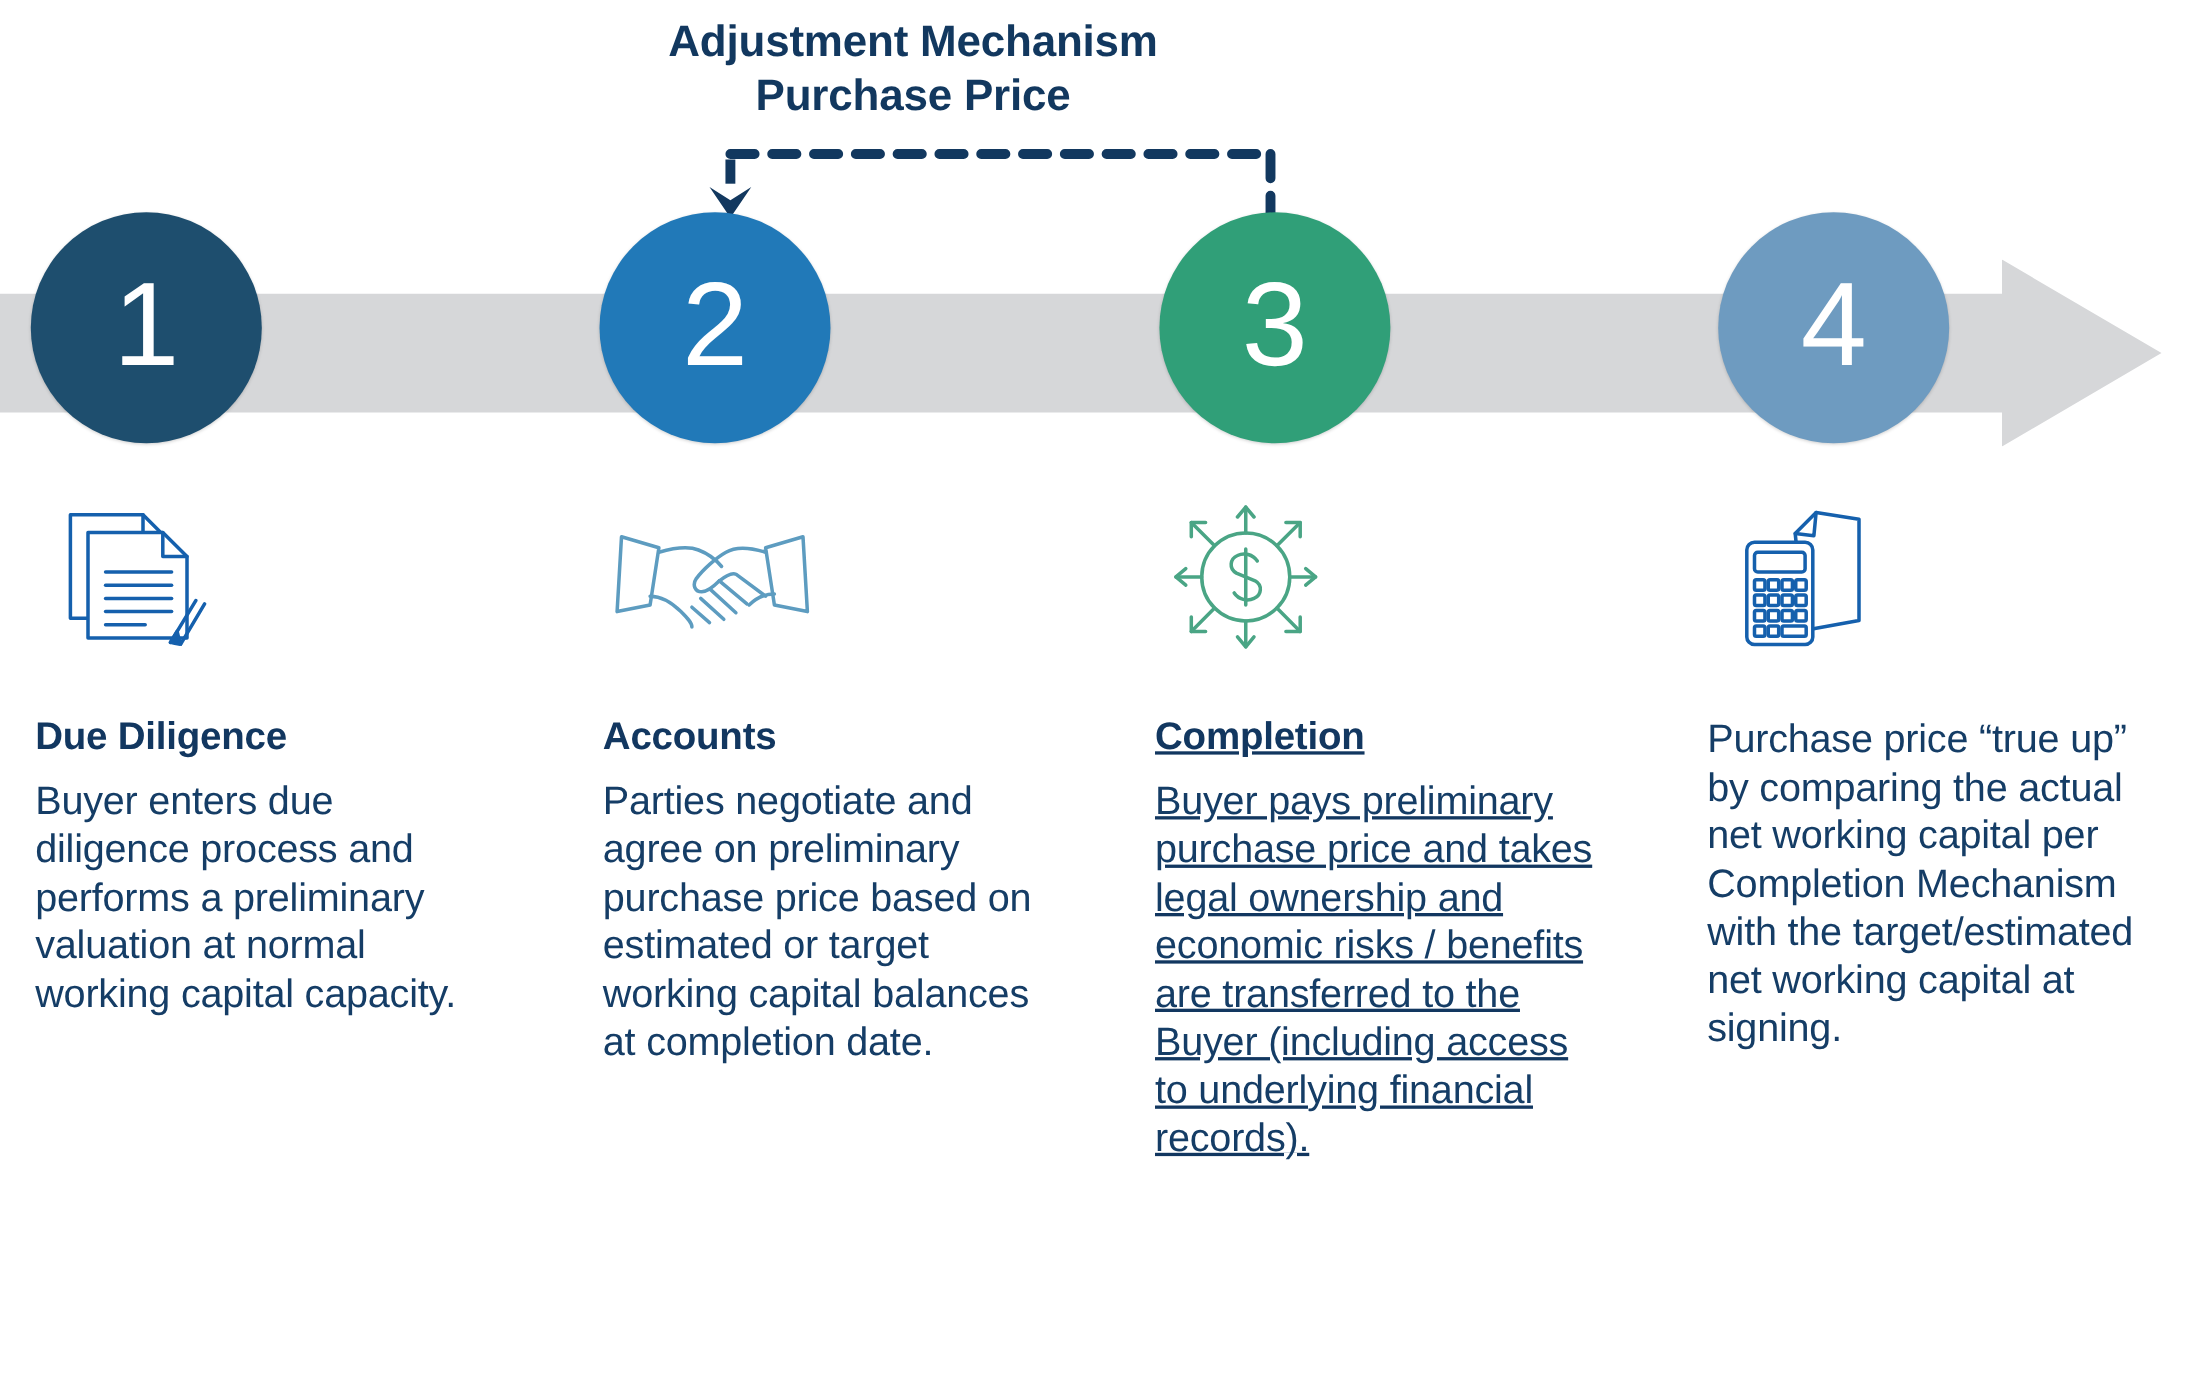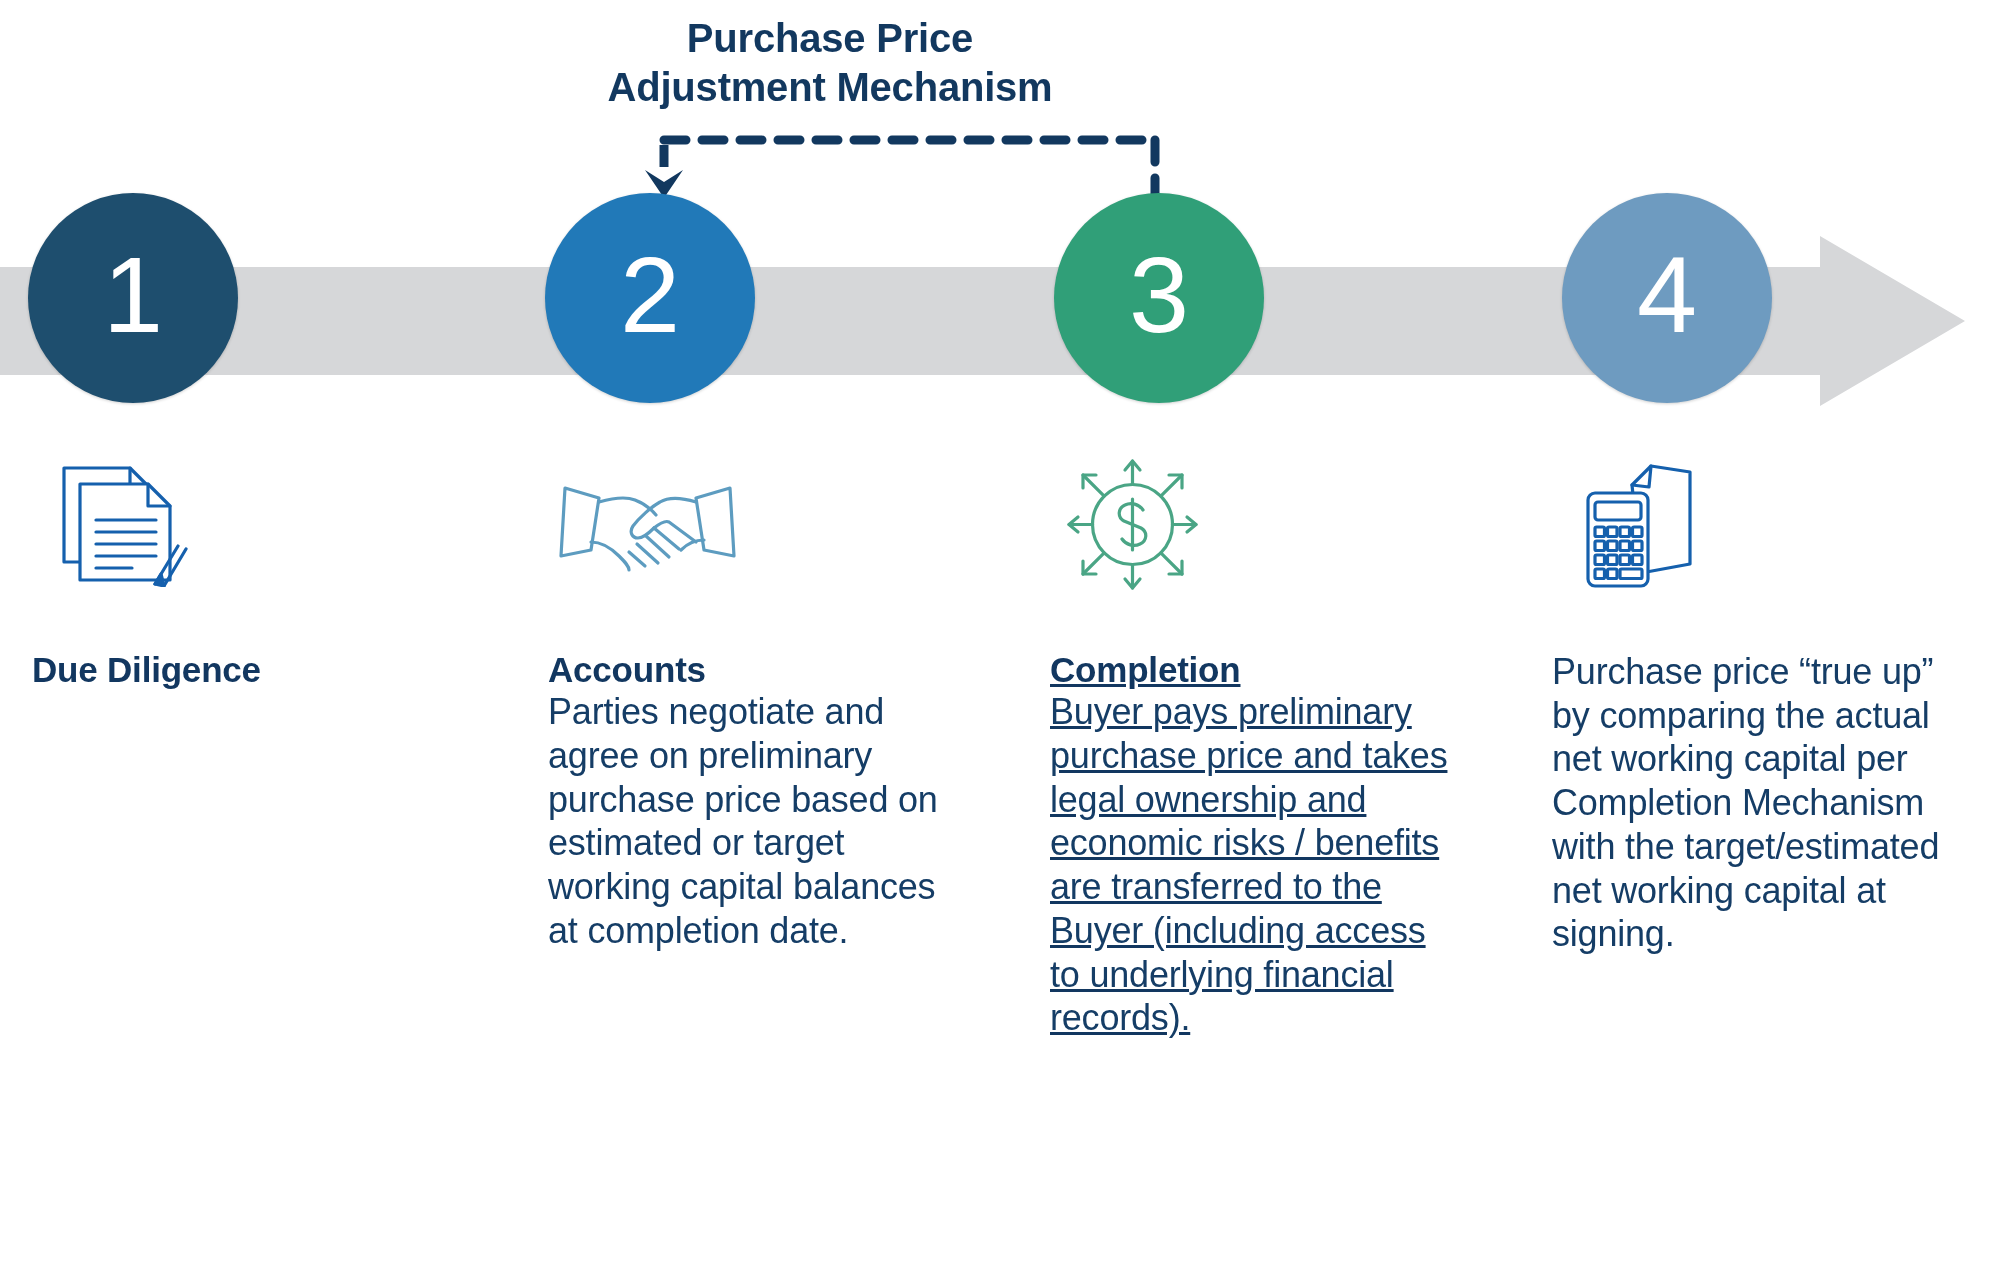--- a/index.html
+++ b/index.html
@@ -99,37 +99,37 @@
   #step-text-1 { left: 32px; }
   #step-text-2 { left: 548px; }
   #step-text-3 { left: 1050px; width: 400px; text-decoration: underline; }
   #step-text-4 { left: 1552px; width: 420px; }
 
   .step-heading {
     font-size: 35px;
     font-weight: bold;
     line-height: 1.15;
     color: #123760;
-    margin-bottom: 0;
+    margin-bottom: 16px;
     letter-spacing: -0.2px;
   }
   .step-body {
     font-size: 36px;
     line-height: 1.215;
     color: #153d66;
     font-weight: 400;
     letter-spacing: -0.2px;
   }
 </style>
 </head>
 <body>
 
 <div id="diagram-title">
+  <span class="tl">Adjustment Mechanism</span>
   <span class="tl">Purchase Price</span>
-  <span class="tl">Adjustment Mechanism</span>
 </div>
 
 <svg id="timeline-arrow-svg" viewBox="0 0 2000 170">
   <polygon points="0,31 1820,31 1820,0 1965,85 1820,170 1820,139 0,139" fill="#d6d7d9"></polygon>
 </svg>
 
 <svg id="connector-svg" viewBox="0 0 2000 360">
 
   <path d="M 664 140 L 1151 140" stroke="#12385f" stroke-width="9" fill="none" stroke-dasharray="22 16" stroke-linecap="round"></path>
 
@@ -247,20 +247,21 @@
       <rect x="47.5" y="94" width="9.5" height="9.5" rx="1.6"></rect>
       <rect x="10" y="108" width="9.5" height="9.5" rx="1.6"></rect>
       <rect x="22.5" y="108" width="9.5" height="9.5" rx="1.6"></rect>
       <rect x="35" y="108" width="22" height="9.5" rx="1.6"></rect>
     </g>
   </svg>
 </div>
 
 <div class="step-text" id="step-text-1">
   <div class="step-heading">Due Diligence</div>
+  <div class="step-body">Buyer enters due diligence process and performs a preliminary valuation at normal working capital capacity.</div>
 </div>
 
 <div class="step-text" id="step-text-2">
   <div class="step-heading">Accounts</div>
   <div class="step-body">Parties negotiate and agree on preliminary purchase price based on estimated or target working capital balances at completion date.</div>
 </div>
 
 <div class="step-text" id="step-text-3">
   <div class="step-heading">Completion</div>
   <div class="step-body">Buyer pays preliminary purchase price and takes legal ownership and economic risks / benefits are transferred to the Buyer (including access to underlying financial records).</div>

